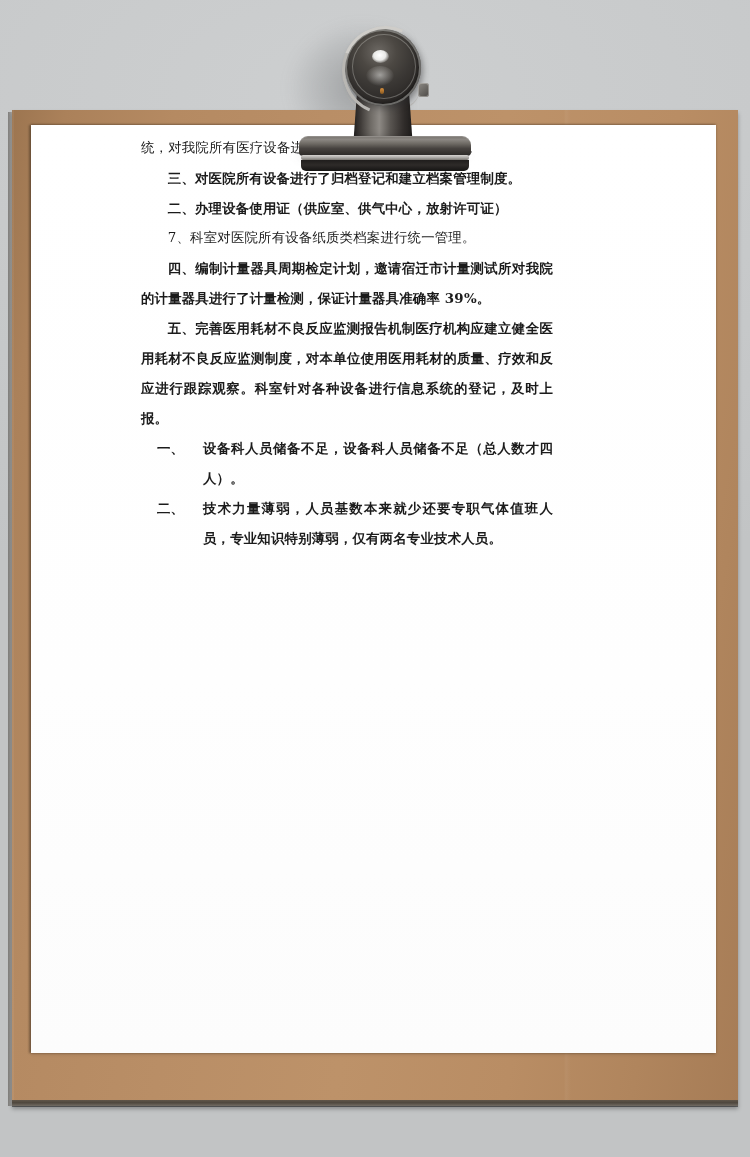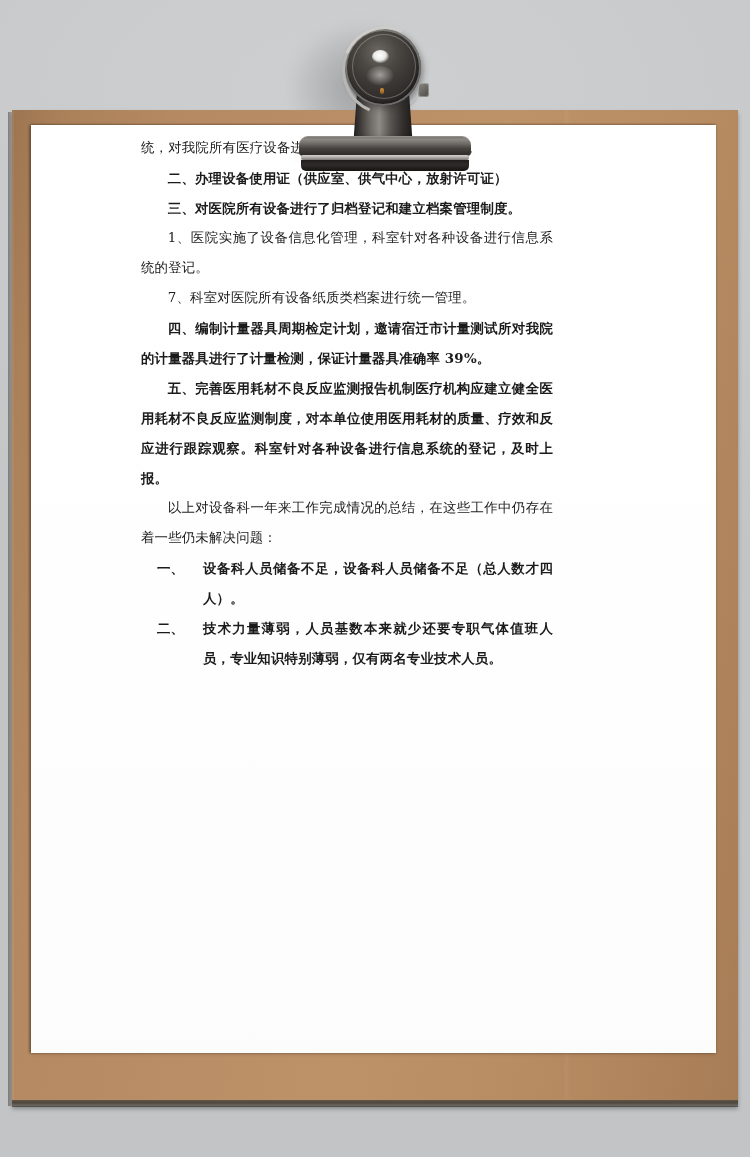--- a/index.html
+++ b/index.html
@@ -226,27 +226,25 @@
 
 <div class="board-left-edge"></div>
 <div class="clipboard"></div>
 <div class="board-bottom-edge"></div>
 
 <div class="paper"></div>
 
 <div class="doc">
 
   <p class="p-flat">统，对我院所有医疗设备进行电脑管理，提高工作效率。</p>
+  <p class="p-ind bold">三、对医院所有设备进行了归档登记和建立档案管理制度。</p>
   <p class="p-ind bold">二、办理设备使用证（供应室、供气中心，放射许可证）</p>
-  <p class="p-ind bold">三、对医院所有设备进行了归档登记和建立档案管理制度。</p>
-  <p class="p-ind">1、医院实施了设备信息化管理，科室针对各种设备进行信息系统的登记。</p>
   <p class="p-ind">7、科室对医院所有设备纸质类档案进行统一管理。</p>
   <p class="p-ind bold">四、编制计量器具周期检定计划，邀请宿迁市计量测试所对我院的计量器具进行了计量检测，保证计量器具准确率 39%。</p>
   <p class="p-ind bold">五、完善医用耗材不良反应监测报告机制医疗机构应建立健全医用耗材不良反应监测制度，对本单位使用医用耗材的质量、疗效和反应进行跟踪观察。科室针对各种设备进行信息系统的登记，及时上报。</p>
-  <p class="p-ind">以上对设备科一年来工作完成情况的总结，在这些工作中仍存在着一些仍未解决问题：</p>
 
   <div class="item">
     <span class="marker">一、</span>
     <span class="body">设备科人员储备不足，设备科人员储备不足（总人数才四人）。</span>
   </div>
 
   <div class="item">
     <span class="marker">二、</span>
     <span class="body">技术力量薄弱，人员基数本来就少还要专职气体值班人员，专业知识特别薄弱，仅有两名专业技术人员。</span>
   </div>

